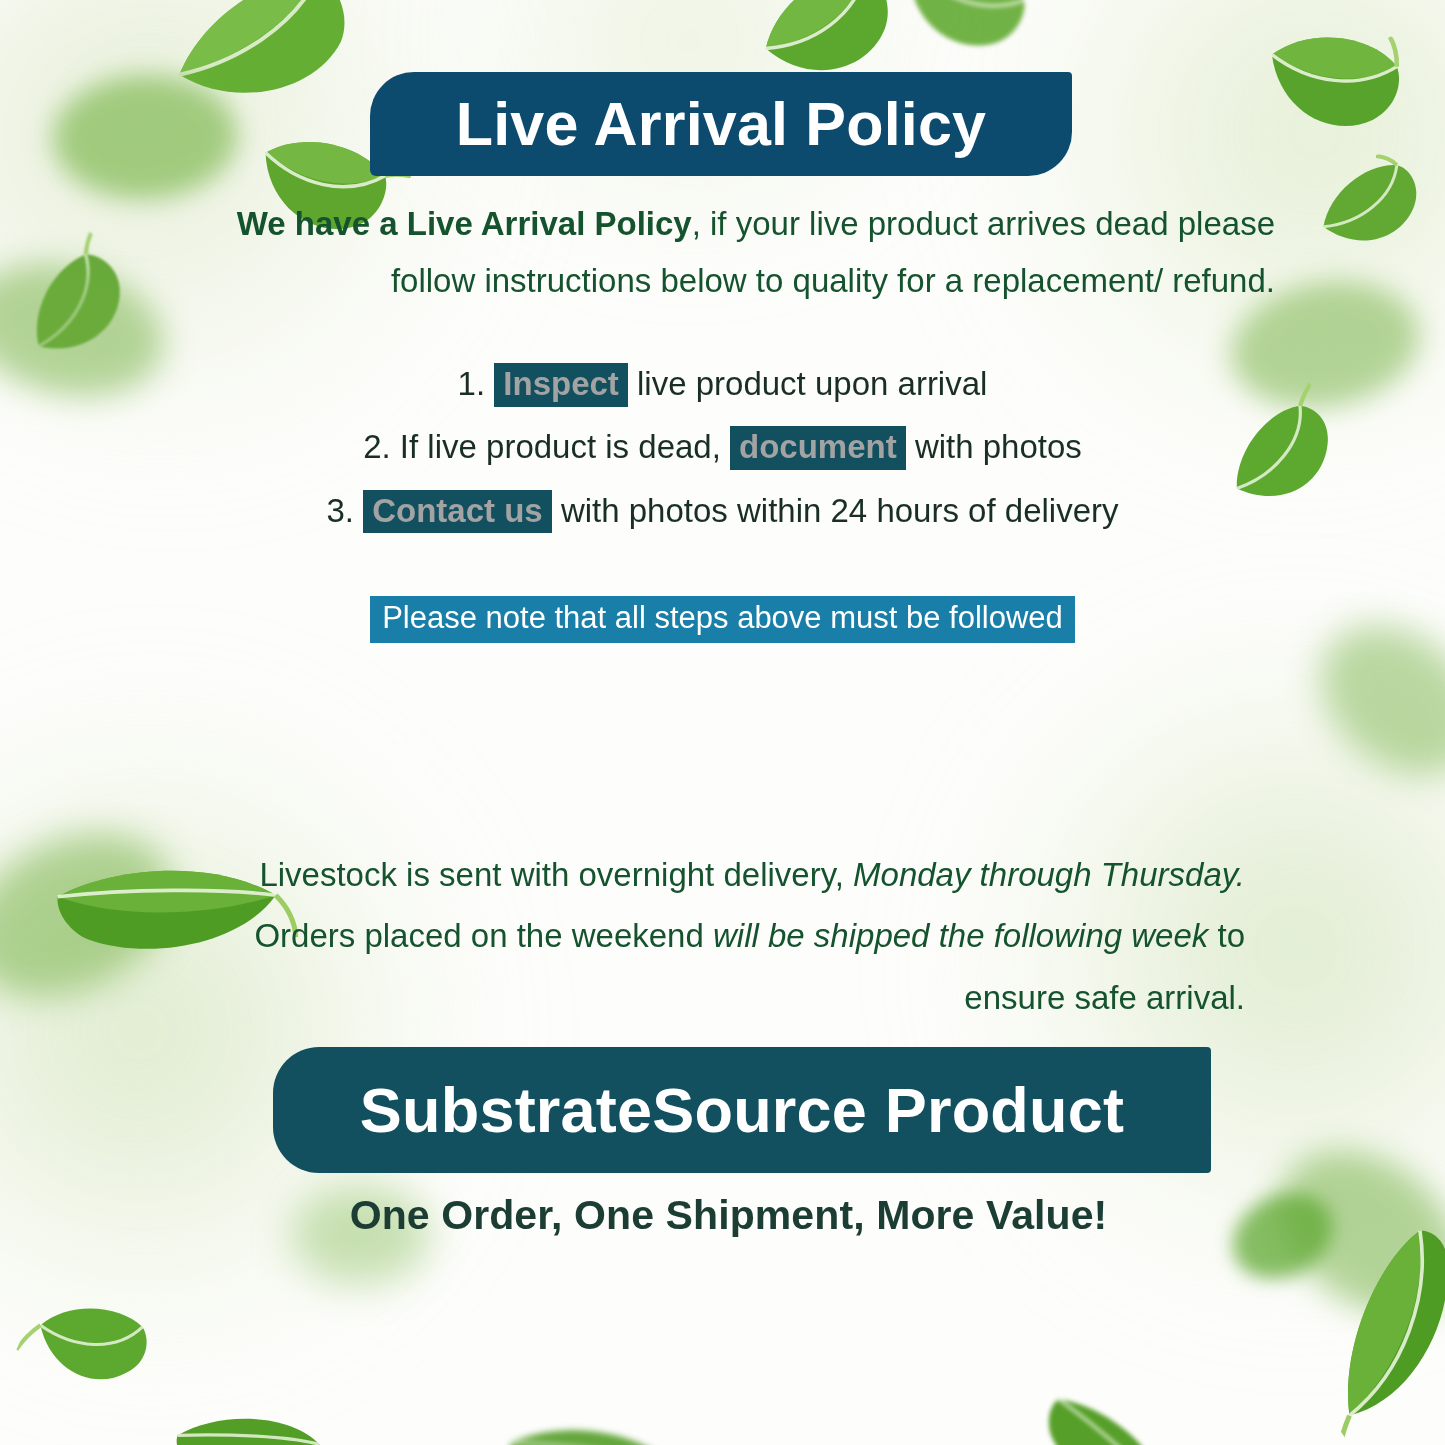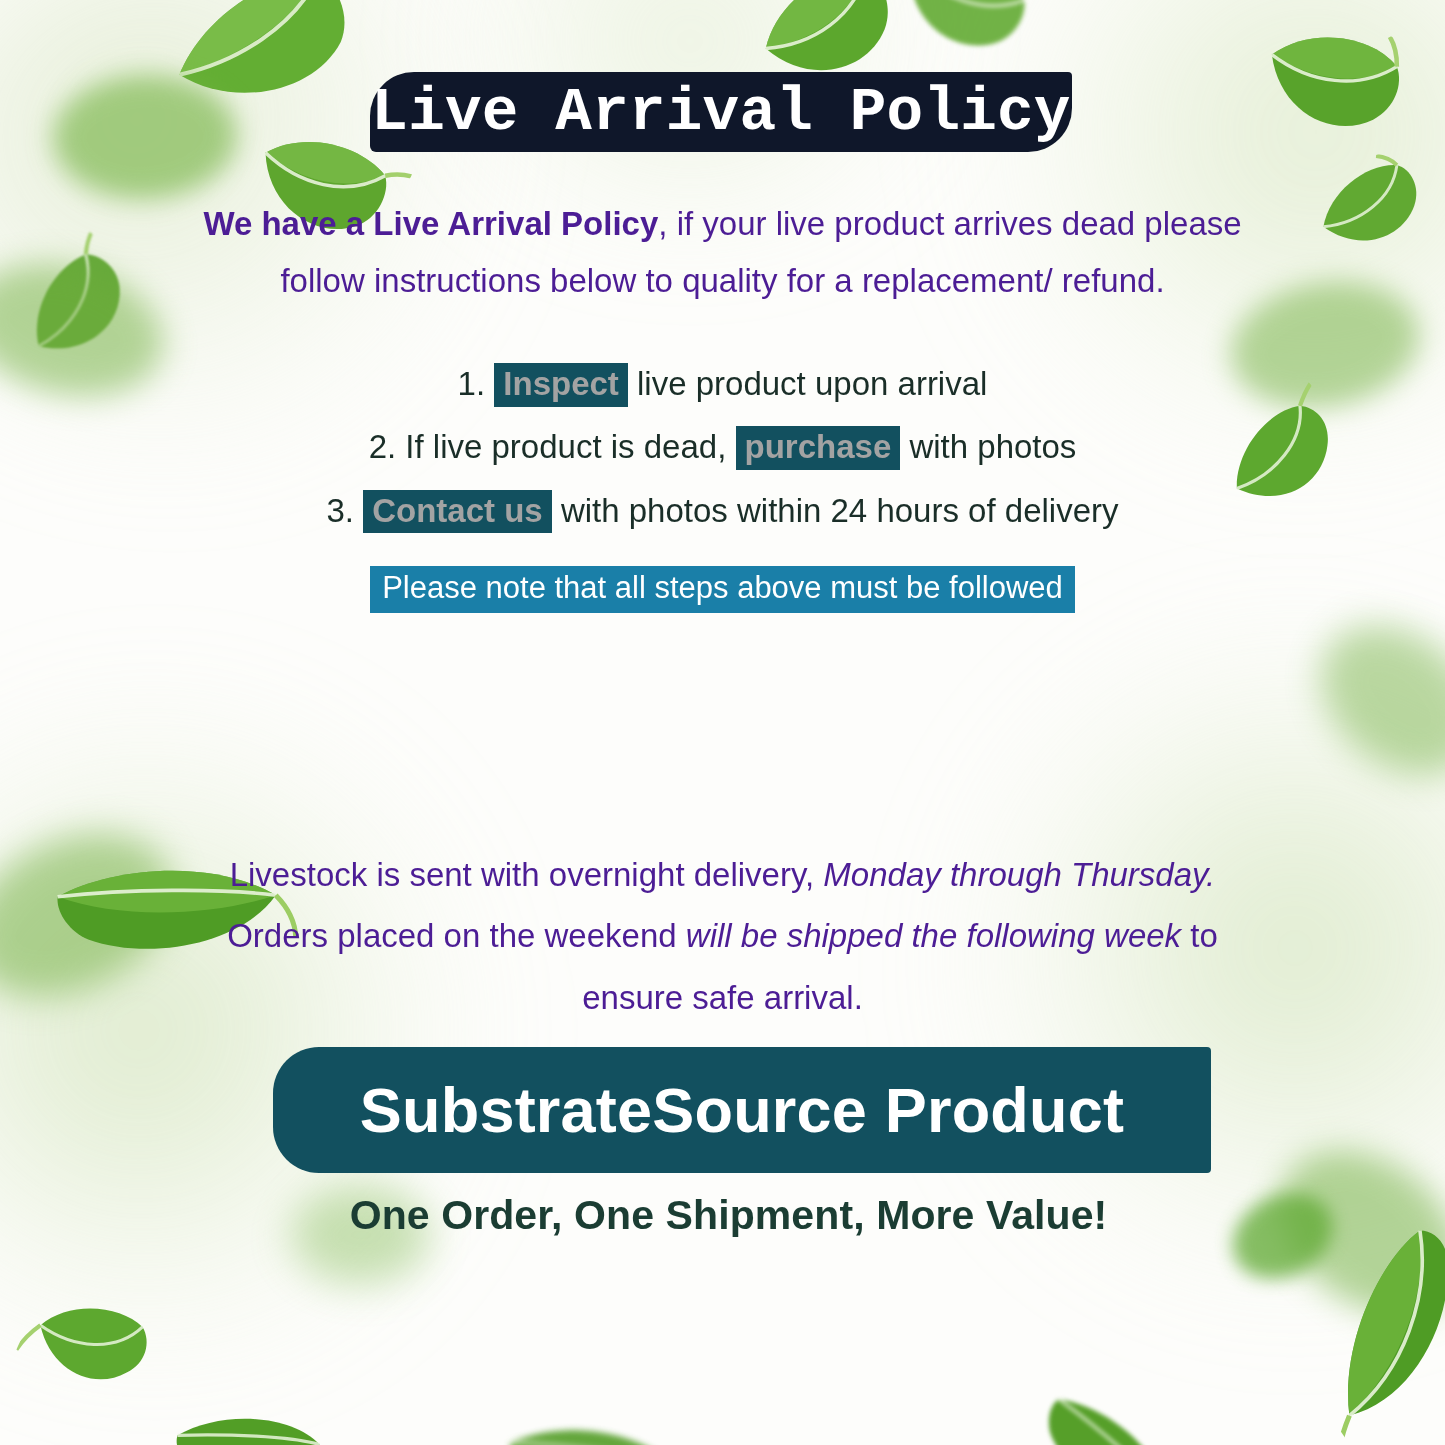--- a/index.html
+++ b/index.html
@@ -44,40 +44,39 @@
   .banner {
     position:absolute;
     display:flex; align-items:center; justify-content:center;
     color:#ffffff;
     font-weight:700;
     letter-spacing:.2px;
     border-radius:46px 0 46px 0;
     white-space:nowrap;
   }
   .banner-title {
-    left:370px; top:72px; width:702px; height:80px;
-    background:#0f172a;
+    left:370px; top:72px; width:702px; height:104px;
+    background:#0c4a6e;
     font-size:61px;
     border-radius:44px 4px 44px 6px;
-    font-family:Liberation Mono, monospace;
   }
   .banner-product {
     left:273px; top:1047px; width:938px; height:126px;
     background:#12505f;
     font-size:63px;
     border-radius:46px 4px 4px 46px;
   }
 
   .para {
     position:absolute;
     width:100%;
-    text-align:center;
+    text-align:right;
     font-size:33px;
     line-height:1.72;
-    color:#4c1d95;
+    color:#14532d;
   }
   .intro { top:196px; left:0; padding:0 170px; }
   .intro b { font-weight:700; }
 
   .list {
     position:absolute; top:352px; left:0; width:100%;
     text-align:center;
     font-size:33px;
     line-height:1.92;
   }
@@ -85,21 +84,21 @@
   .hl {
     background:#12505f;
     color:#a3a3a3;
     font-weight:700;
     padding:3px 9px 5px 9px;
     display:inline-block;
     line-height:1.08;
   }
 
   .note {
-    position:absolute; top:556px; left:0; width:100%;
+    position:absolute; top:586px; left:0; width:100%;
     text-align:center;
     font-size:31px;
     line-height:2.05;
   }
   .note-line {
     background:#1a7fa8;
     color:#ffffff;
     padding:5px 12px 7px 12px;
     display:inline-block;
     white-space:nowrap;
@@ -308,21 +307,21 @@
 
   <ol class="list">
     <li class="list-item">
       <span>1.</span>
       <span class="hl">Inspect</span>
       <span>live product upon arrival</span>
     </li>
     <li class="list-item">
       <span>2.</span>
       <span>If live product is dead,</span>
-      <span class="hl">purchase</span>
+      <span class="hl">document</span>
       <span>with photos</span>
     </li>
     <li class="list-item">
       <span>3.</span>
       <span class="hl">Contact us</span>
       <span>with photos within 24 hours of delivery</span>
     </li>
   </ol>
 
   <div class="note">

